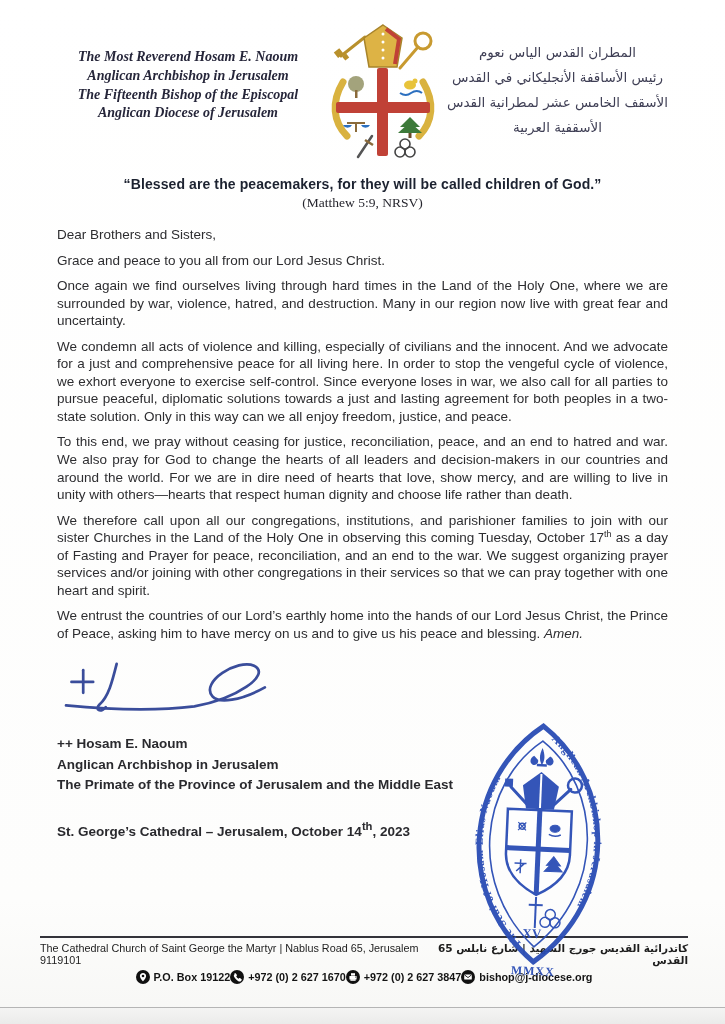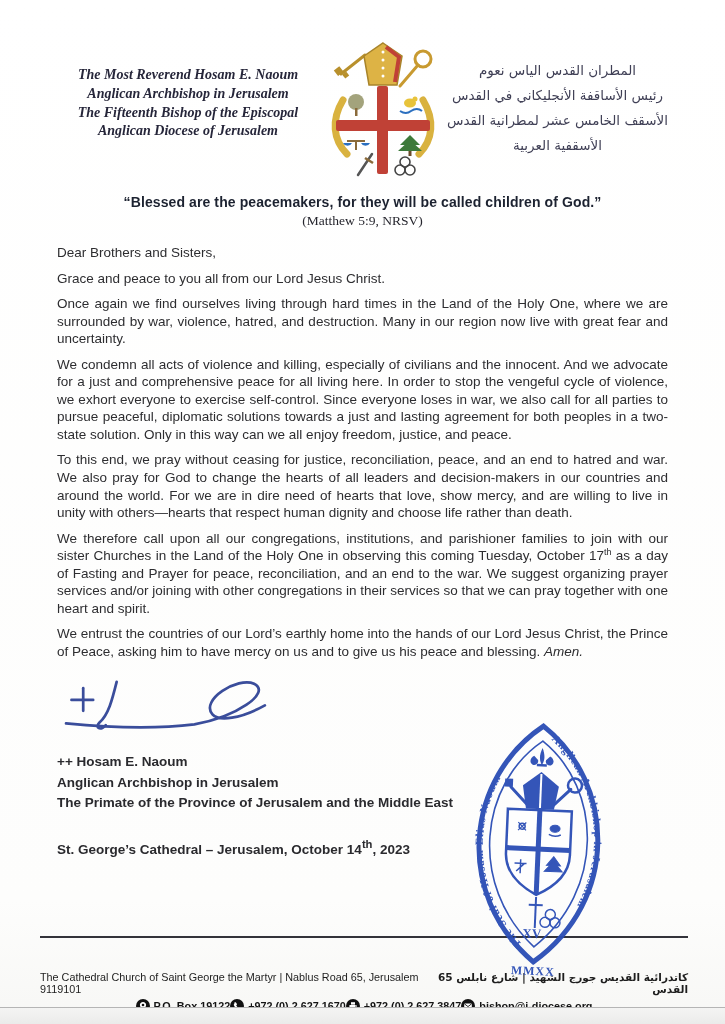--- a/index.html
+++ b/index.html
@@ -2,21 +2,21 @@
 <html><head>
 <meta charset="utf-8">
 <style>
   * { margin:0; padding:0; box-sizing:border-box; }
   html,body { background:#e8e8e8; }
   .page {
     position:relative; width:725px; height:1024px; margin:0 auto;
     background:linear-gradient(180deg,#ffffff 0%,#fdfdfc 88%,#f7f7f5 100%);
     font-family:"Liberation Sans",sans-serif; color:#2d2d30; overflow:hidden;
   }
-  .letter { padding:46px 57px 0 57px; }
+  .letter { padding:28px 57px 0 57px; }
 
   
   .hdr { display:flex; align-items:flex-start; }
   .hdr-left {
     width:262px; margin-top:20px; text-align:center;
     font-family:"Liberation Serif",serif; font-style:italic; font-weight:bold;
     font-size:14px; line-height:1.34; color:#26263a;
   }
   .hdr-crest { width:128px; display:flex; justify-content:center; margin-top:-6px; }
   .hdr-right {
@@ -43,21 +43,21 @@
 
   
   .seal { position:absolute; left:422px; top:722px; z-index:5; transform:rotate(2.5deg); opacity:.95; }
 
   
   .footer {
     position:absolute; left:40px; width:648px; top:936px; z-index:2;
     border-top:2px solid #33333a; padding-top:4px;
   }
   .f-line1 { display:flex; justify-content:center; align-items:baseline; 
-             font-size:10.8px; color:#1d1d1d;margin-top:29px; }
+             font-size:10.8px; color:#1d1d1d; }
   .f-line1 .ar { direction:rtl; font-family:"DejaVu Sans",sans-serif; font-weight:bold; font-size:10.5px; }
   .f-line2 { margin-top:4px; display:flex; justify-content:center; align-items:center; 
              font-size:10.8px; font-weight:bold; color:#141414; }
   .contact { display:flex; align-items:center; gap:4px; }
   .cicon { display:inline-flex; }
 
   
   .scan-line { position:absolute; left:0; right:0; top:1007px; height:1px; background:#b5b5b5; z-index:8; }
   .scan-bottom { position:absolute; left:0; right:0; bottom:0; height:16px;
                  background:linear-gradient(#f4f4f3,#ebebea); z-index:7; }

